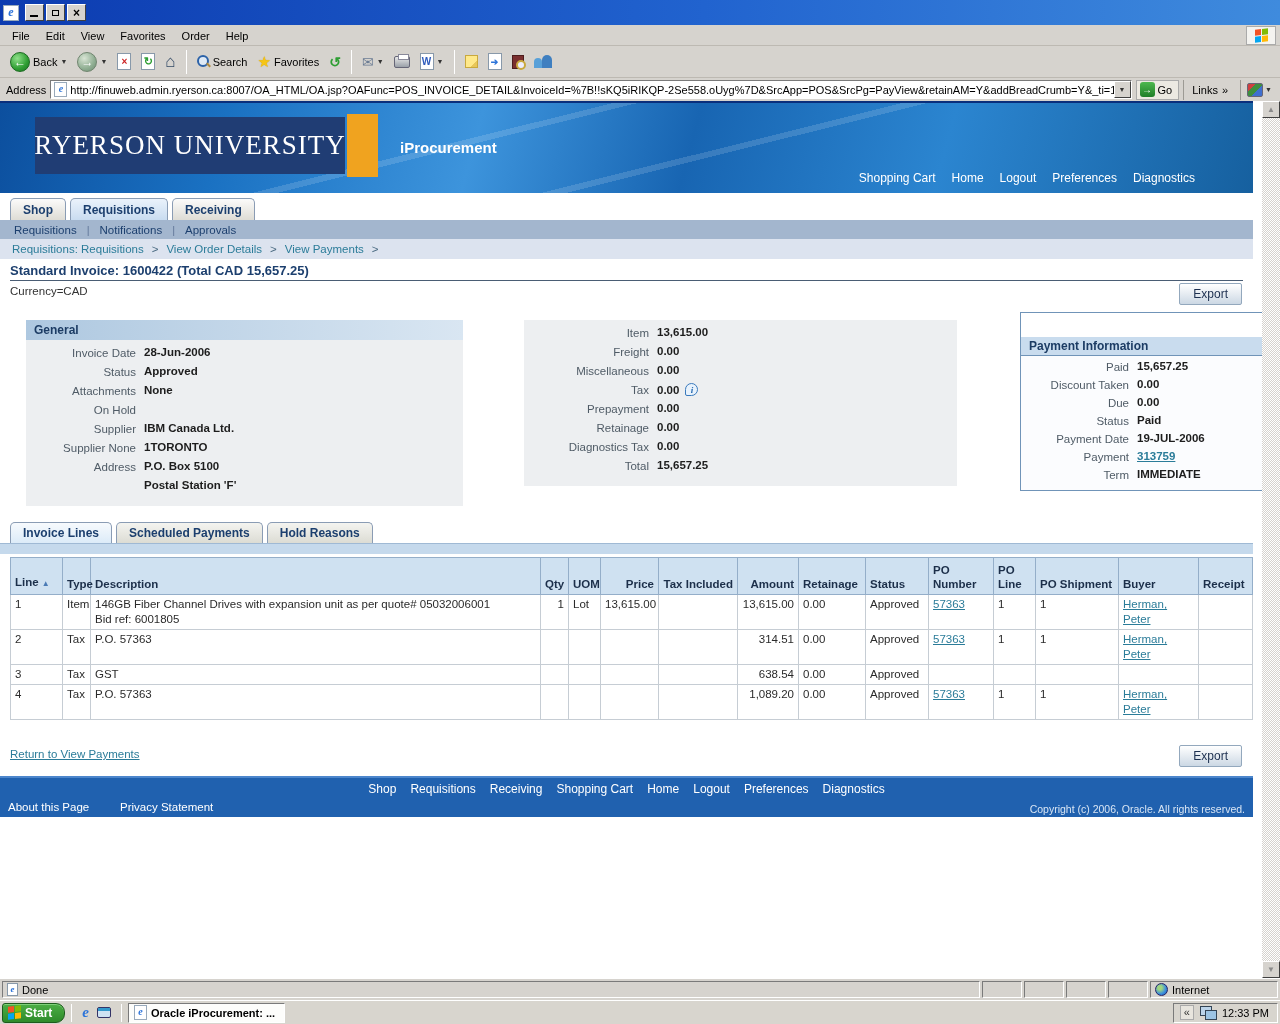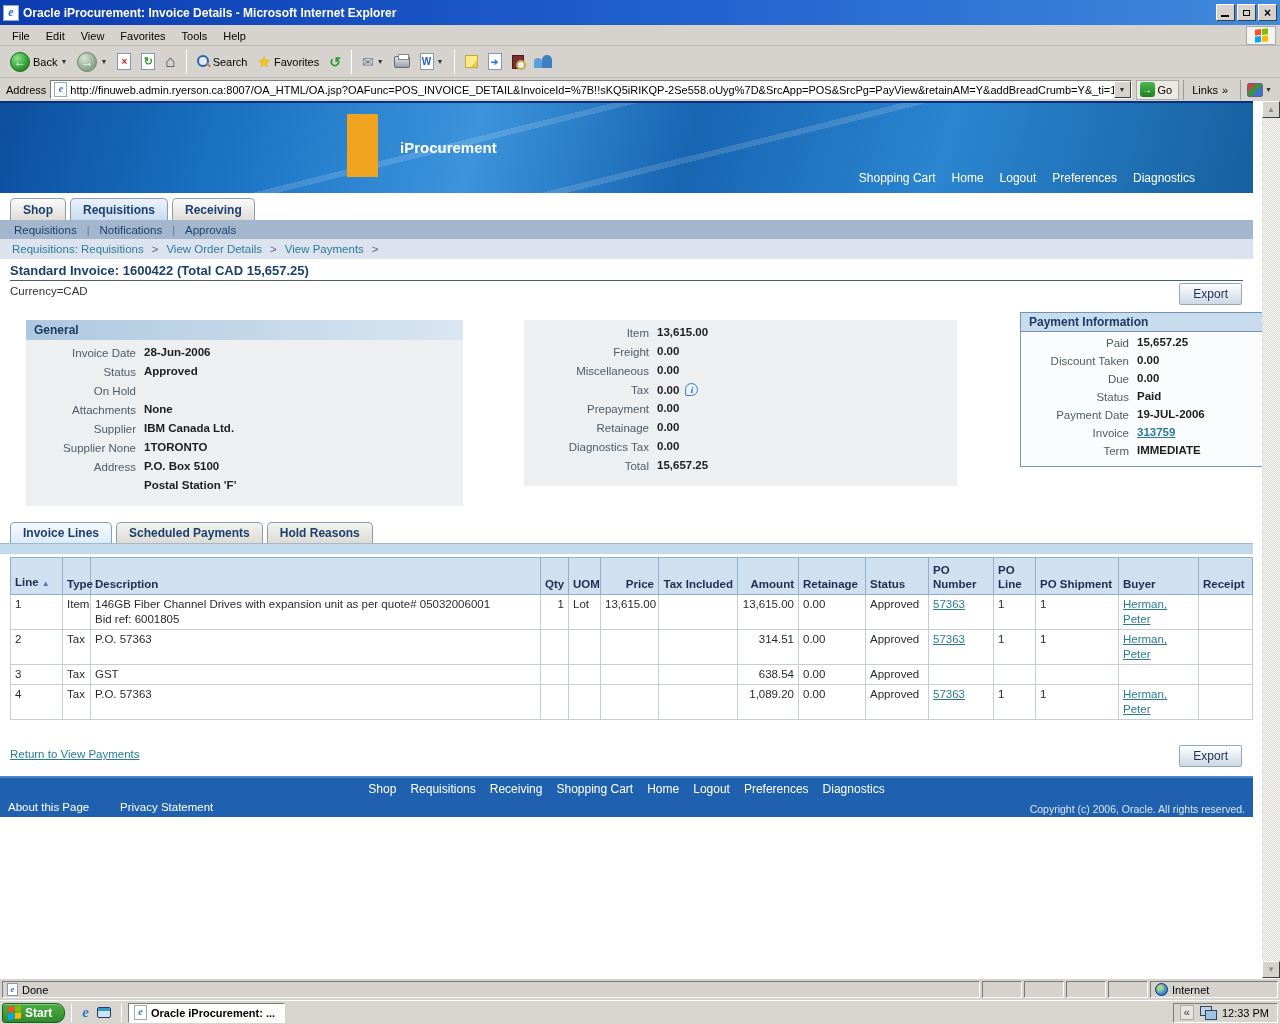--- a/index.html
+++ b/index.html
@@ -120,21 +120,21 @@
   .panel-header { height:20px; background:linear-gradient(to right,#aec8e0,#d9e6f2); display:flex; align-items:center; padding-left:8px;
     font-size:12px; font-weight:bold; color:#1c3c64; }
   .panel-body { background:#edeff1; padding:6px 0 8px; }
   .prow { display:flex; min-height:19px; align-items:flex-start; }
   .plabel { width:110px; text-align:right; font-size:11.5px; color:#4f5b66; padding-top:1px; }
   .pvalue { font-size:11.5px; font-weight:bold; color:#1d1d1d; padding-left:8px; display:flex; align-items:center; gap:6px; }
   .panel-general { left:0; top:8px; width:437px; }
   .panel-amount { left:498px; top:8px; width:433px; }
   .panel-amount .plabel { width:125px; }
   .panel-payment { left:994px; top:0; width:249px; border:1px solid #7094b8; background:#fff; }
-  .panel-payment .panel-header { height:19px; background:#c9dcee; border-bottom:1px solid #7094b8; }
+  .panel-payment .panel-header { height:19px; background:#c9dcee; border-bottom:1px solid #7094b8;margin-top:24px; }
   .panel-payment .panel-body { background:#fbfcfe; padding:4px 0; }
   .panel-payment .prow { min-height:18px; }
   .panel-payment .plabel { width:108px; }
   .info-icon { width:13px; height:13px; border:1px solid #3a7abd; border-radius:50% 50% 50% 2px; background:#e8f2fc;
     color:#1f66b0; font:italic bold 9px "Liberation Serif",serif; display:inline-flex; align-items:center; justify-content:center; }
   a.tlink, .tlink { color:#2b7c99; text-decoration:underline; cursor:pointer; }
 
   .subtabs { position:absolute; left:10px; top:263px; display:flex; align-items:flex-end; }
   .subtab { border:1px solid #8a9cb4; border-bottom:none; border-radius:5px 5px 0 0; padding:3px 12px;
     font-size:12px; font-weight:bold; color:#1c3f6e; margin-right:4px; background:linear-gradient(#f4f4f0,#dcdcd4); }
@@ -186,34 +186,33 @@
   .net-ic { position:relative; width:16px; height:13px; }
   .net-ic::before { content:""; position:absolute; left:0; top:0; width:10px; height:8px; background:#bcd4ea; border:1px solid #345; }
   .net-ic::after { content:""; position:absolute; left:5px; top:4px; width:10px; height:8px; background:#9cc4e4; border:1px solid #345; }
   .tray-time { font-size:11px; color:#000; }
 </style>
 </head>
 <body>
 
 <div class="titlebar">
   <span class="ie-doc-icon">e</span>
-  <span class="titlebar-text">Oracle iProcurement: Invoice Details - Microsoft Internet Explorer</span>
   <span class="winbtn">
       <span class="glyph-min"></span>
     </span>
   <span class="winbtn">
       <span class="glyph-restore"></span>
     </span>
   <span class="winbtn">
       <span class="glyph-close">×</span>
     </span>
 </div>
 
 <div class="menubar">
-  <span id="menu-items"><span class="menu-item">File</span><span class="menu-item">Edit</span><span class="menu-item">View</span><span class="menu-item">Favorites</span><span class="menu-item">Tools</span><span class="menu-item">Help</span></span>
+  <span id="menu-items"><span class="menu-item">File</span><span class="menu-item">Edit</span><span class="menu-item">View</span><span class="menu-item">Favorites</span><span class="menu-item">Order</span><span class="menu-item">Help</span></span>
   <span class="winflag-box">
     <span class="flag">
         <i></i>
         <i></i>
         <i></i>
         <i></i>
       </span>
   </span>
 </div>
 
@@ -297,20 +296,23 @@
   <span class="ext-zone">
     <span class="ext-ic"></span>
     <span class="caret">▼</span>
   </span>
 </div>
 
 <div class="viewport">
   <div class="page">
 
     <div class="banner">
+      <div class="brandbox">
+        <span class="brand-text">RYERSON UNIVERSITY</span>
+      </div>
       <div class="brandorange"></div>
       <div class="product-name">iProcurement</div>
       <div class="global-links" id="global-links">
           <span class="glink">Shopping Cart</span>
           <span class="glink">Home</span>
           <span class="glink">Logout</span>
           <span class="glink">Preferences</span>
           <span class="glink">Diagnostics</span>
         </div>
     </div>
@@ -352,29 +354,29 @@
                   <span>28-Jun-2006</span>
                 </span>
               </div>
               <div class="prow">
                 <span class="plabel">Status</span>
                 <span class="pvalue">
                   <span>Approved</span>
                 </span>
               </div>
               <div class="prow">
+                <span class="plabel">Attachments</span>
+                <span class="pvalue">
+                  <span>None</span>
+                </span>
+              </div>
+              <div class="prow">
                 <span class="plabel">On Hold</span>
                 <span class="pvalue">
                   <span></span>
-                </span>
-              </div>
-              <div class="prow">
-                <span class="plabel">Attachments</span>
-                <span class="pvalue">
-                  <span>None</span>
                 </span>
               </div>
               <div class="prow">
                 <span class="plabel">Supplier</span>
                 <span class="pvalue">
                   <span>IBM Canada Ltd.</span>
                 </span>
               </div>
               <div class="prow">
                 <span class="plabel">Supplier None</span>
@@ -476,21 +478,21 @@
                   <span>Paid</span>
                 </span>
               </div>
               <div class="prow">
                 <span class="plabel">Payment Date</span>
                 <span class="pvalue">
                   <span>19-JUL-2006</span>
                 </span>
               </div>
               <div class="prow">
-                <span class="plabel">Invoice</span>
+                <span class="plabel">Payment</span>
                 <span class="pvalue">
                   <span class="tlink">313759</span>
                 </span>
               </div>
               <div class="prow">
                 <span class="plabel">Term</span>
                 <span class="pvalue">
                   <span>IMMEDIATE</span>
                 </span>
               </div>

